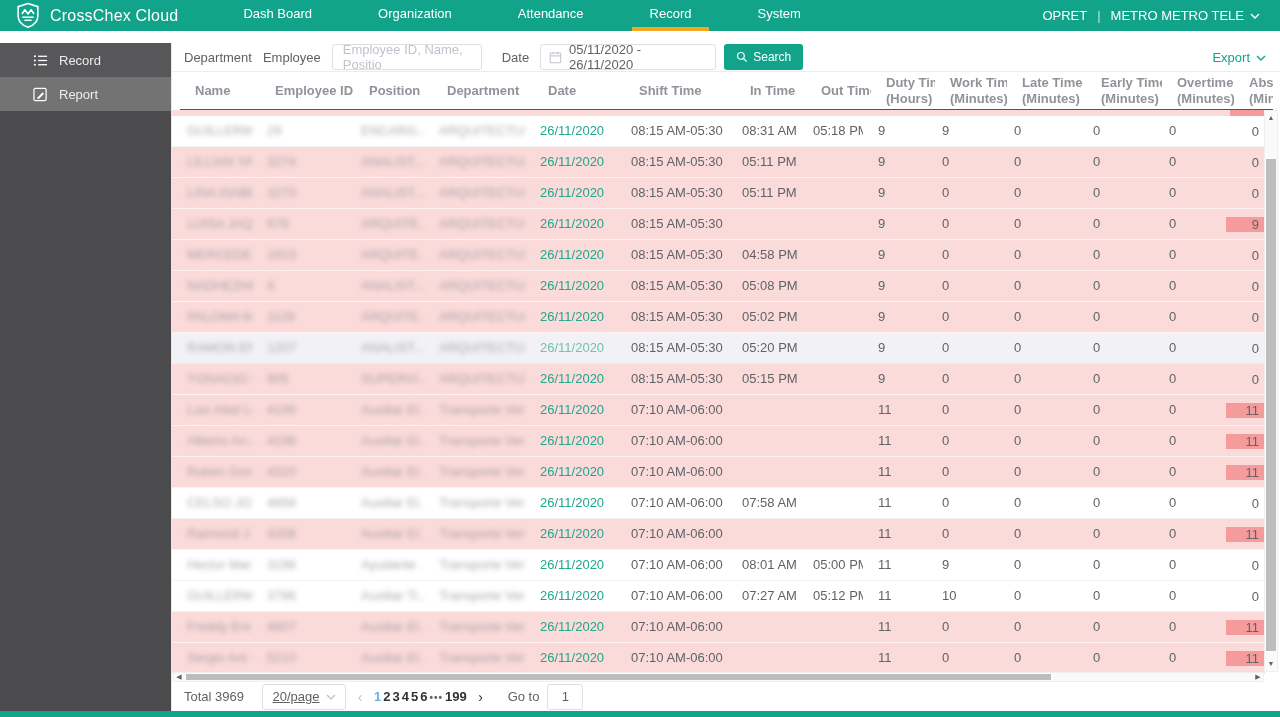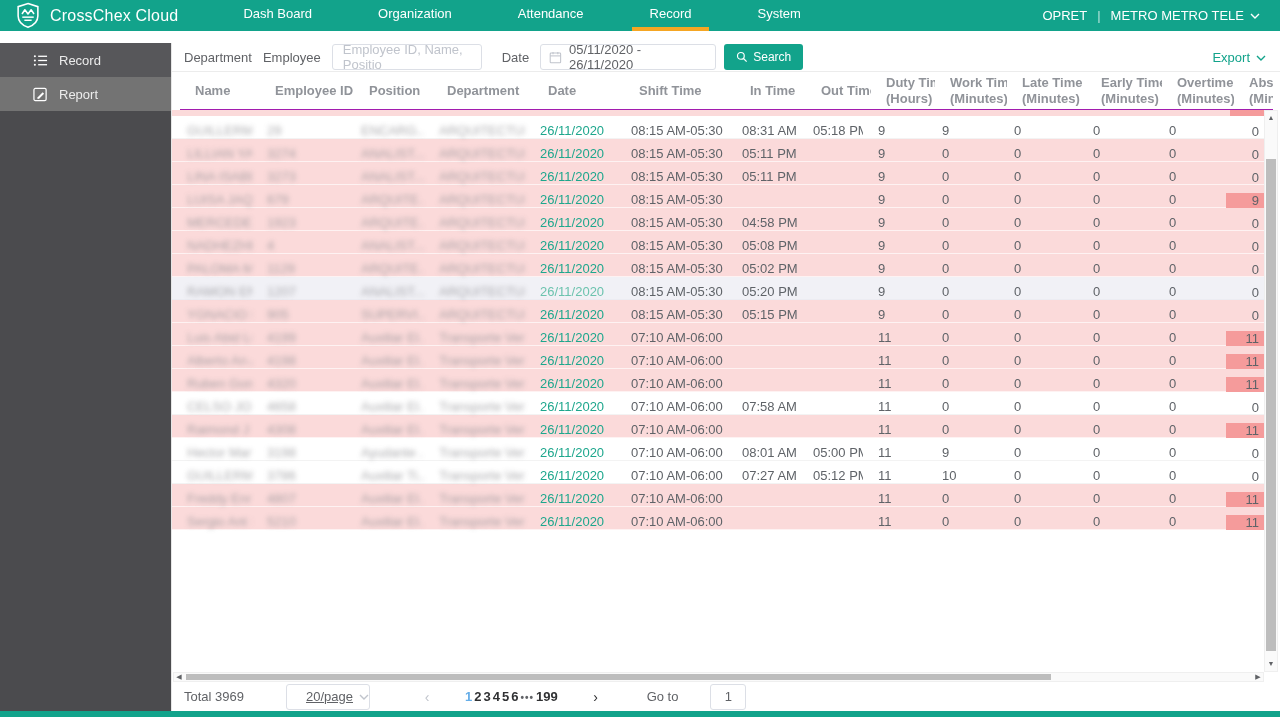--- a/index.html
+++ b/index.html
@@ -40,21 +40,21 @@
   .btn-search svg { margin-right:5px; }
   .export { position:absolute; right:14px; top:0; height:29px; display:flex; align-items:center; color:#12A38B; font-size:13px; cursor:pointer; }
 
   
   .grid { display:grid; grid-template-columns:80px 94px 78px 101px 91px 111px 71px 65px 64px 72px 79px 76px 72px 39px; }
   .thead { position:absolute; top:29px; left:8px; width:1093px; height:38px; border-bottom:1px solid #a21caf; align-items:center; }
   .th { font-size:13px; font-weight:700; color:#909399; padding-left:15px; line-height:16px; white-space:nowrap; overflow:hidden; }
   .tbody { position:absolute; top:67px; left:0; width:1093px; }
   .sliver { height:6px; background:#FBDADA; position:relative; overflow:hidden; }
   .sliver .red-frag { position:absolute; right:0; top:0; bottom:0; width:35px; background:#F59B9B; }
-  .row { height:23px; align-items:center; font-size:13px; color:#5F6368; cursor:default; }
+  .row { height:31px; align-items:center; font-size:13px; color:#5F6368; cursor:default; }
   .row.white { background:#fff; border-bottom:1px solid #F3F3F3; }
   .row.pink { background:#FBDADA; border-bottom:1px solid #FEF2F2; }
   .row.selected { background:#F1F1F6; border-bottom:1px solid #ECECF2; }
   .cell { padding-left:15px; white-space:nowrap; overflow:hidden; height:31px; line-height:30px; }
   .blur { filter:blur(2.6px); opacity:.75; color:#8f8f93; }
   .date { color:#1EA78D; }
   .row.selected .date { color:#6CC3AE; }
   .cell-abs { padding:0 6px 0 0; display:flex; align-items:center; justify-content:flex-end; }
   .cell-abs.alert { background:#F59B9B; }
 
@@ -62,23 +62,23 @@
   .vscroll { position:absolute; top:67px; right:2px; width:14px; height:562px; background:#FAFAFA; border:1px solid #EFEFEF; }
   .vscroll .arrow { position:absolute; left:0; right:0; text-align:center; font-size:7px; color:#606266; line-height:10px; }
   .vscroll .up { top:2px; } .vscroll .down { bottom:2px; }
   .vscroll .thumb { position:absolute; left:1px; right:1px; top:48px; height:492px; background:#BDBDBD; cursor:pointer; }
   .hscroll { position:absolute; top:629px; left:1px; right:16px; height:10px; background:#FAFAFA; border:1px solid #EFEFEF; display:flex; align-items:center; }
   .hscroll .arrow { font-size:7px; color:#606266; width:10px; text-align:center; }
   .hscroll .thumb { position:absolute; left:12px; width:865px; top:1px; bottom:1px; background:#BDBDBD; cursor:pointer; }
   .hscroll .rarrow { position:absolute; right:0; }
 
   
-  .pagebar { position:absolute; top:639px; left:0; right:0; height:29px; display:flex; align-items:center; padding-left:12px; font-size:13px; color:#606266; background:#fff;gap:24px; }
+  .pagebar { position:absolute; top:639px; left:0; right:0; height:29px; display:flex; align-items:center; padding-left:12px; font-size:13px; color:#606266; background:#fff; }
   .total { margin-right:18px; }
-  .psize { width:84px; height:26px; border:1px solid #DCDFE6; border-radius:3px; display:flex; align-items:center; justify-content:flex-end; color:#606266; margin-right:20px; cursor:pointer;text-decoration:underline; }
+  .psize { width:84px; height:26px; border:1px solid #DCDFE6; border-radius:3px; display:flex; align-items:center; justify-content:center; color:#606266; margin-right:1px; cursor:pointer;text-decoration:underline; }
   .psize .chev { color:#C0C4CC; }
   .pg { min-width:26px; text-align:center; font-weight:700; color:#303133; cursor:pointer; padding:0 1px; }
   .pg.active { color:#66AEE8; }
   .pg.arrow { color:#C0C4CC; font-weight:400; font-size:14px; }
   .pg.arrow.next { color:#303133; }
   .pg.dots { font-size:10px; letter-spacing:1px; color:#606266; }
   .goto-label { margin:0 8px 0 14px; }
   .goto { width:36px; height:26px; border:1px solid #DCDFE6; border-radius:3px; text-align:center; font-size:13px; color:#606266; line-height:24px; }
 
   .bottom-strip { position:absolute; left:0; right:0; bottom:0; height:6px; background:#12A38B; }

